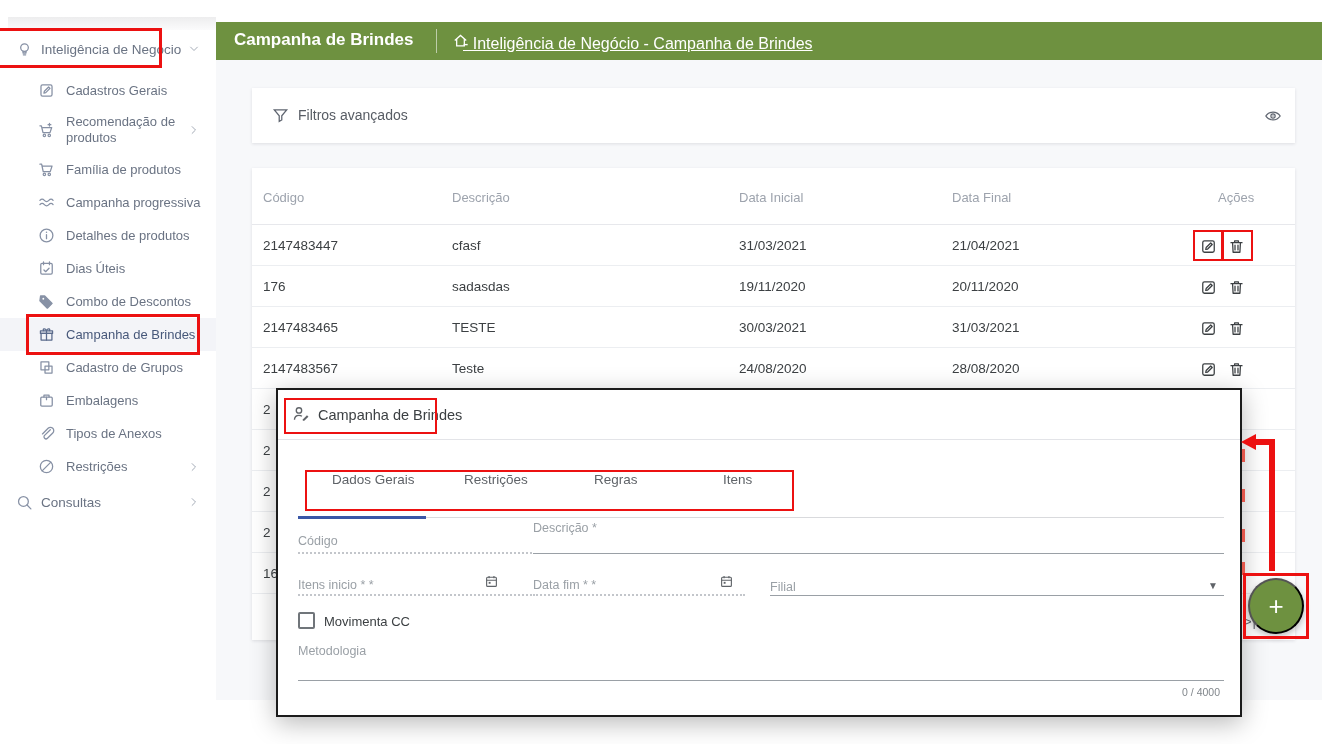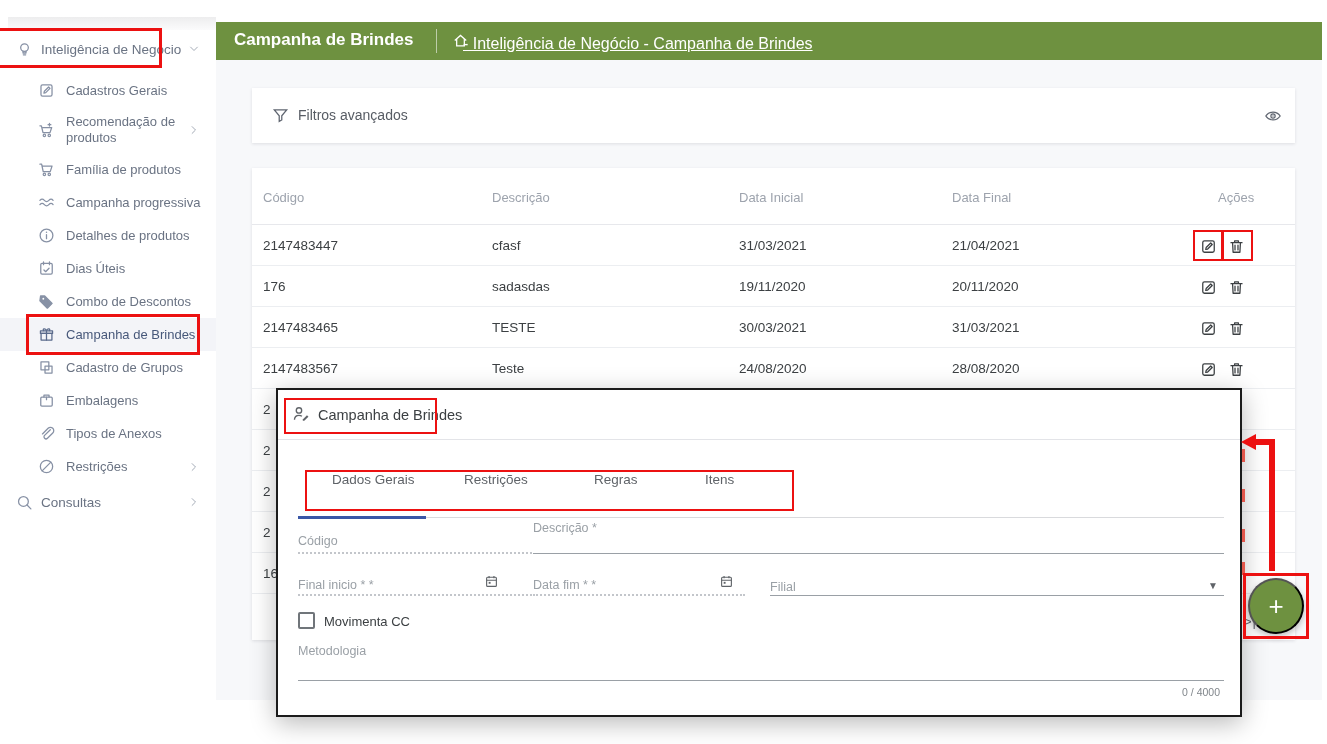--- a/index.html
+++ b/index.html
@@ -39,35 +39,35 @@
   .filters-card { left:252px; top:88px; width:1043px; height:55px; }
   .filters-card .funnel { position:absolute; left:20px; top:19px; width:17px; height:17px; color:#5f6570; }
   .filters-card .ftitle { position:absolute; left:46px; top:19px; font-size:14px; color:#575c64; }
   .filters-card .eye { position:absolute; right:13px; top:19px; width:18px; height:18px; color:#5f6570; cursor:pointer; }
 
   .table-card { left:252px; top:168px; width:1043px; height:472px; }
   .thead { position:absolute; left:0; top:0; width:100%; height:57px; border-bottom:1px solid #e7e8ec; }
   .thead span { position:absolute; top:22px; font-size:13px; color:#9da3ad; }
   .trow { position:absolute; left:0; width:100%; height:41px; border-bottom:1px solid #eceef1; }
   .trow span { position:absolute; top:13px; font-size:13.5px; color:#3c4043; }
-  .c1 { left:11px; } .c2 { left:200px;margin-left:40px; } .c3 { left:487px; } .c4 { left:700px; } .c5 { left:966px; }
+  .c1 { left:11px; } .c2 { left:200px; } .c3 { left:487px; } .c4 { left:700px; } .c5 { left:966px; }
   .act { position:absolute; top:12px; width:17px; height:17px; cursor:pointer; }
   .act-edit { left:948px; color:#7b8fd0; }
   .act-del  { left:976px; color:#e2574c; }
   .pag-frag { position:absolute; left:992px; top:446px; font-size:13px; color:#5f6570; letter-spacing:1px; }
 
   
   .modal { position:absolute; left:276px; top:388px; width:966px; height:329px; background:#fff;
            border:2px solid #1b1b1b; box-shadow:0 6px 24px rgba(0,0,0,.28); z-index:40; }
   .modal .m-icon { position:absolute; left:14px; top:15px; width:18px; height:18px; color:#5f6368; }
   .modal .m-title { position:absolute; left:40px; top:17px; font-size:14.5px; color:#3c4043; }
   .modal .m-div { position:absolute; left:0; top:49px; width:100%; height:1px; background:#e3e4e8; }
   .tabs { position:absolute; left:0; top:82px; width:100%; height:26px; }
   .tab { position:absolute; top:0; font-size:13.5px; color:#5f6368; cursor:pointer; }
-  .tab-0 { left:54px; } .tab-1 { left:186px; } .tab-2 { left:316px; } .tab-3 { left:427px; }
+  .tab-0 { left:54px; } .tab-1 { left:186px; } .tab-2 { left:316px; } .tab-3 { left:445px; }
   .tab-underline-active { position:absolute; left:20px; top:126px; width:128px; height:3px; background:#3a57a7; }
   .tab-underline-rest { position:absolute; left:148px; top:127px; width:798px; height:1px; background:#d9dadd; }
 
   .f-label { position:absolute; font-size:12.5px; color:#9aa0a6; }
   .u-dot { position:absolute; height:0; border-bottom:2px dotted #c3c6cb; }
   .u-solid { position:absolute; height:0; border-bottom:1px solid #9aa0a6; }
   .f-cal { position:absolute; width:15px; height:15px; color:#5f6368; }
   .f-caret { position:absolute; font-size:10px; color:#5f6368; }
   .chk { position:absolute; left:20px; top:222px; width:17px; height:17px; border:2px solid #70757a; border-radius:2px; cursor:pointer; }
   .chk-label { position:absolute; left:46px; top:224px; font-size:13px; color:#3c4043; }
@@ -386,21 +386,21 @@
         <span class="tab tab-3">Itens</span>
       </div>
     <div class="tab-underline-active"></div>
     <div class="tab-underline-rest"></div>
 
     <span class="f-label" style="left:20px;top:144px">Código</span>
     <div class="u-dot" style="left:20px;top:162px;width:234px"></div>
     <span class="f-label" style="left:255px;top:131px">Descrição *</span>
     <div class="u-solid" style="left:255px;top:163px;width:691px"></div>
 
-    <span class="f-label" style="left:20px;top:188px">Final inicio * *</span>
+    <span class="f-label" style="left:20px;top:188px">Itens inicio * *</span>
     <span class="f-cal" style="left:206px;top:184px"><svg viewBox="0 0 16 16" fill="none" stroke="currentColor" stroke-width="1.2">
           <rect x="2.8" y="3.4" width="10.4" height="9.8" rx="1"></rect>
           <path d="M5.4 2v2.6M10.6 2v2.6M2.8 6.6h10.4"></path>
           <rect x="5" y="8.4" width="2" height="2" fill="currentColor" stroke="none"></rect>
         </svg></span>
     <div class="u-dot" style="left:20px;top:204px;width:234px"></div>
     <span class="f-label" style="left:255px;top:188px">Data fim * *</span>
     <span class="f-cal" style="left:441px;top:184px"><svg viewBox="0 0 16 16" fill="none" stroke="currentColor" stroke-width="1.2">
           <rect x="2.8" y="3.4" width="10.4" height="9.8" rx="1"></rect>
           <path d="M5.4 2v2.6M10.6 2v2.6M2.8 6.6h10.4"></path>

